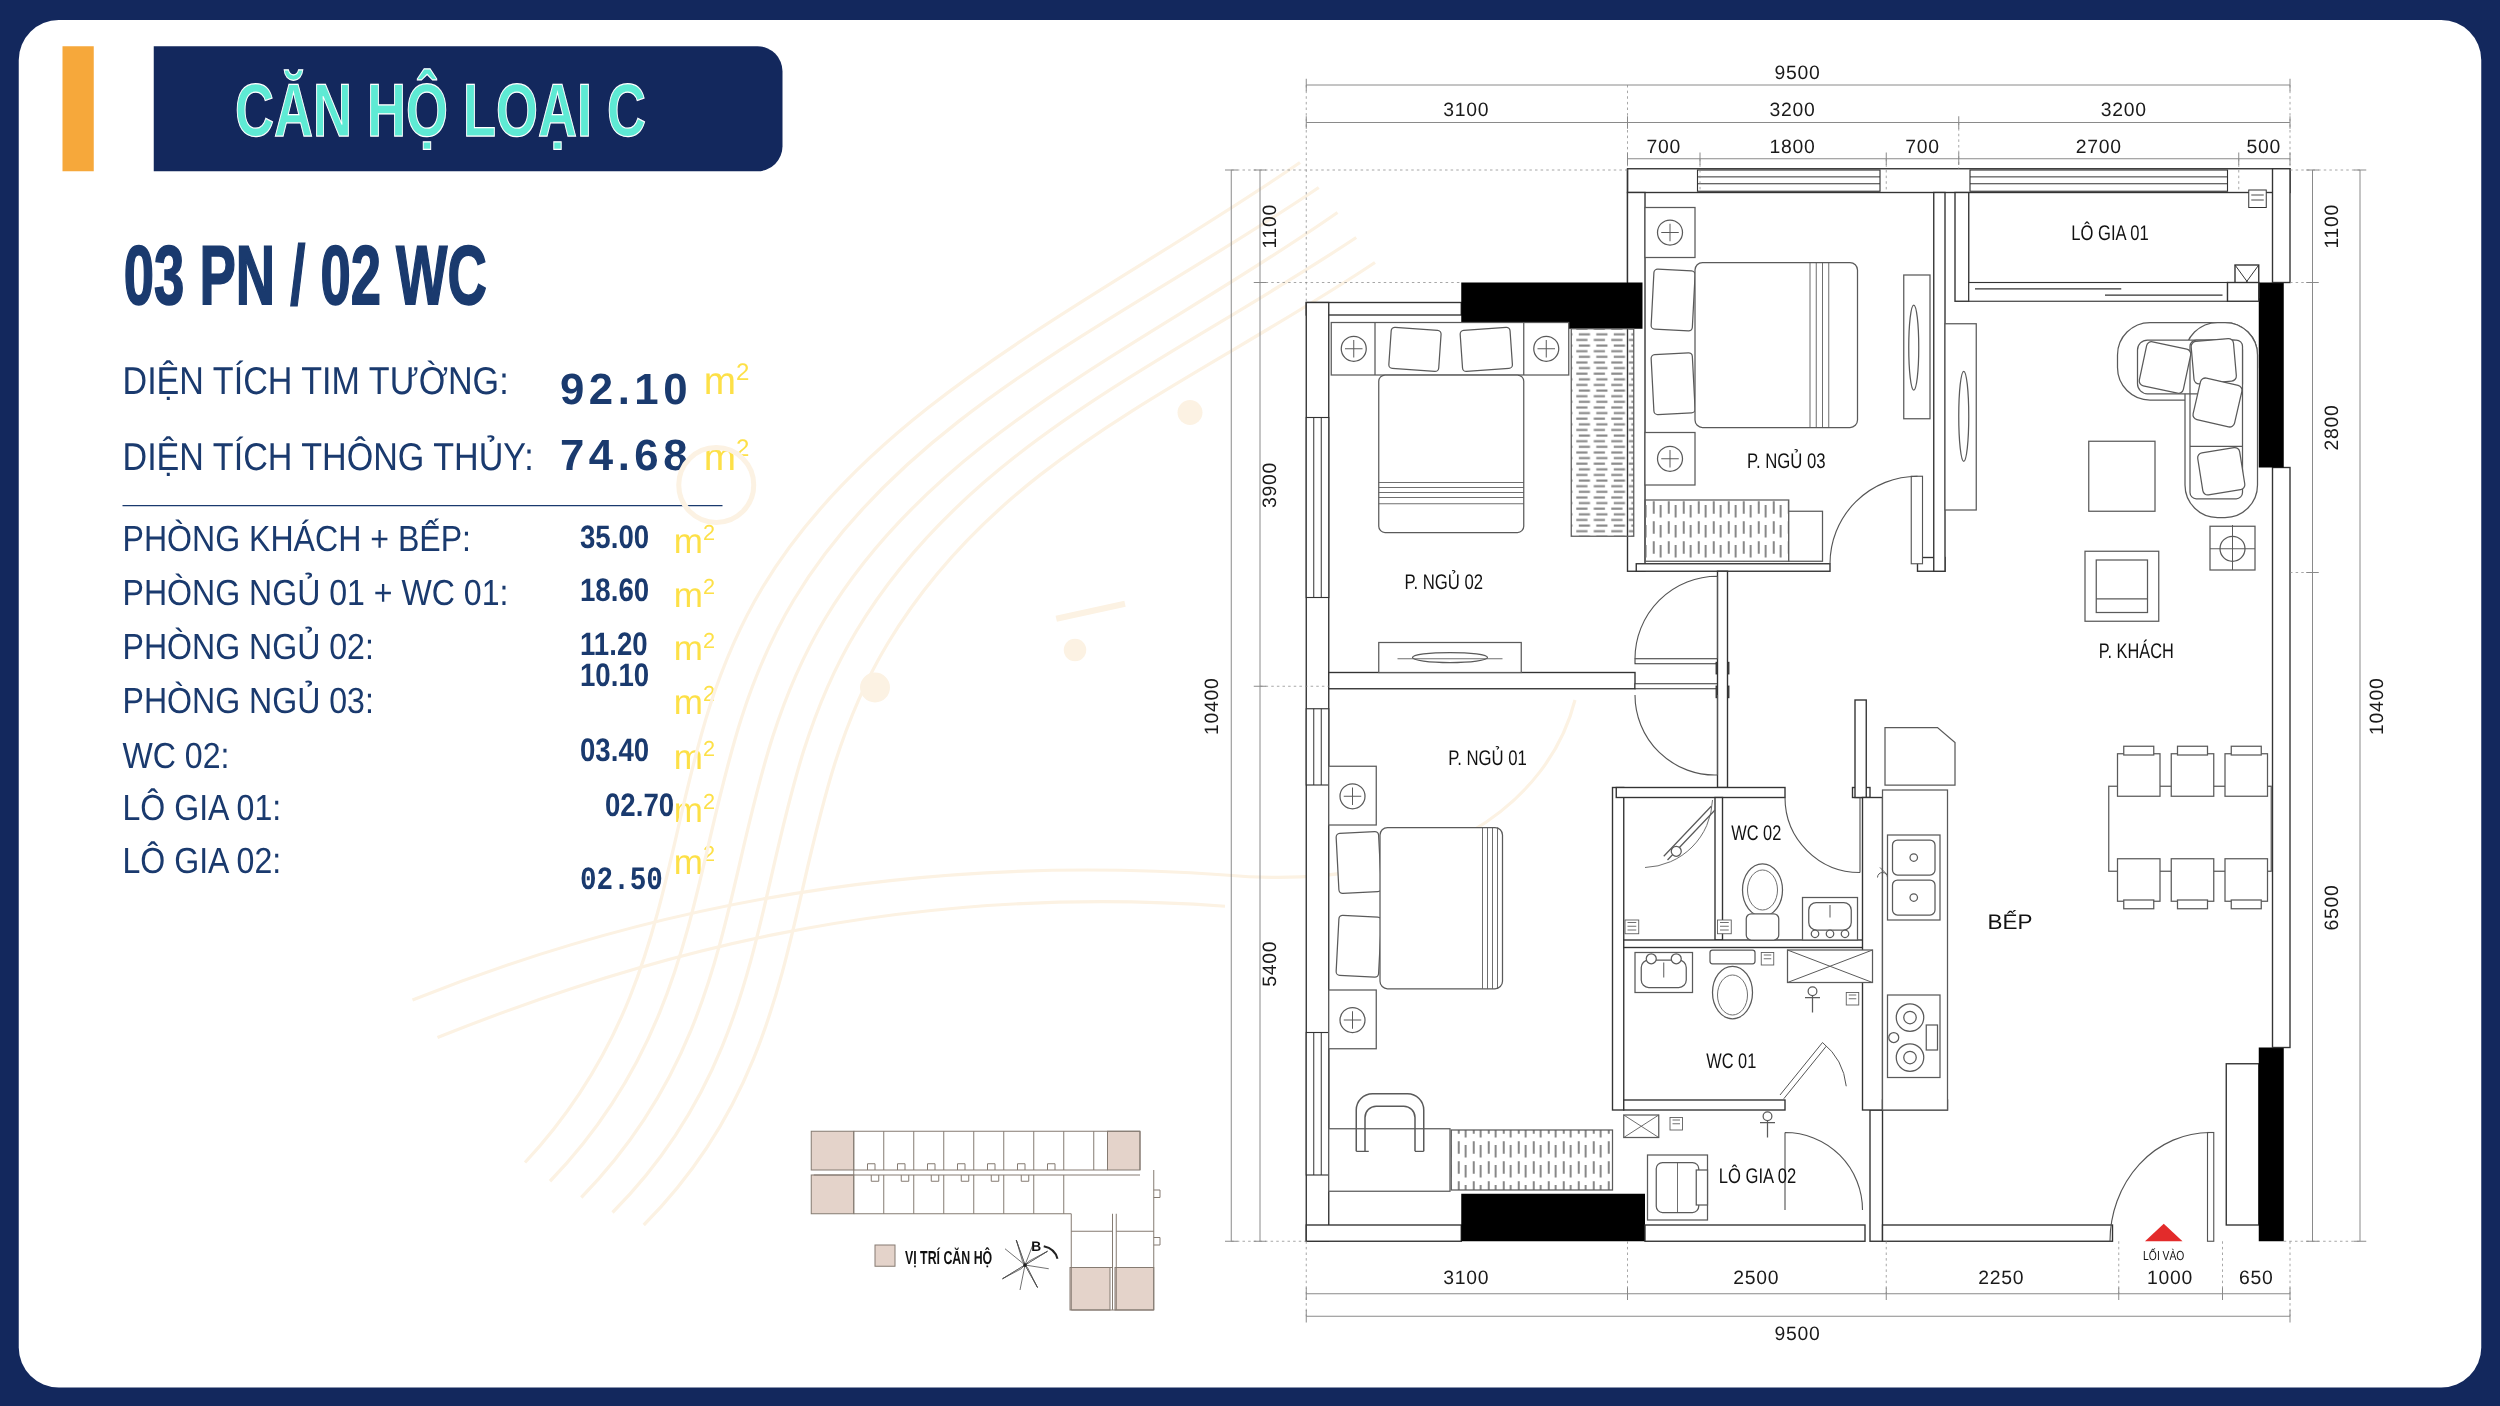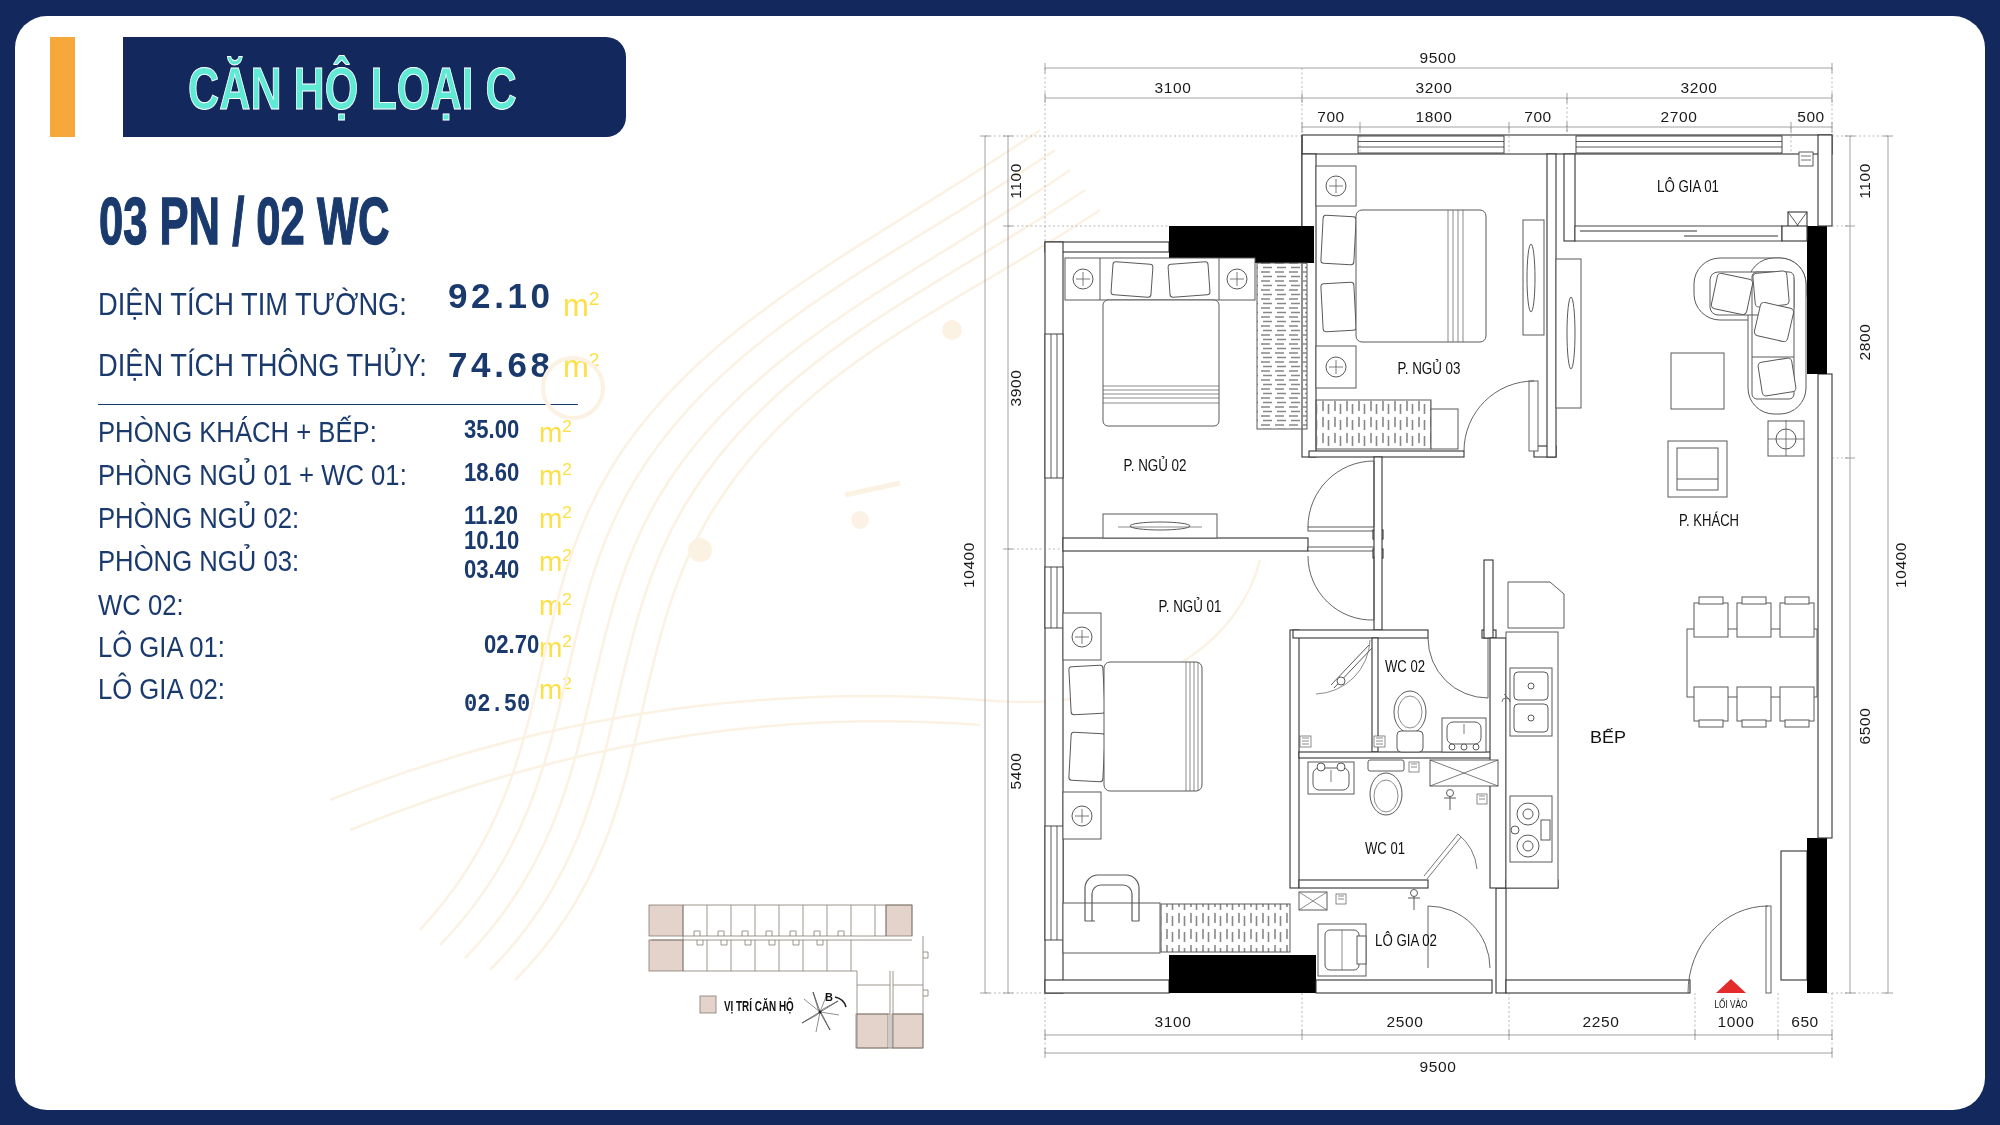--- a/index.html
+++ b/index.html
@@ -40,21 +40,21 @@
   <div class="orange"></div>
 
   <div class="navy">
       <span>CĂN HỘ LOẠI C</span>
     </div>
 </div>
 
 <div id="bignum">03 PN / 02 WC</div>
 
 <div class="lab b" style="top:289px;">DIỆN TÍCH TIM TƯỜNG:</div>
-<div class="val b" style="top:278px;"><span class="num">92.10</span></div>
+<div class="val b" style="top:294px;"><span class="num">92.10</span></div>
 <div class="unit b" style="top:289px;">m<sup>2</sup></div>
 
 <div class="lab b" style="top:350px;">DIỆN TÍCH THÔNG THỦY:</div>
 <div class="val b" style="top:347px;"><span class="num">74.68</span></div>
 <div class="unit b" style="top:350px;">m<sup>2</sup></div>
 
 <div id="divider"></div>
 
 <div class="lab s" style="top:418px;">PHÒNG KHÁCH + BẾP:</div>
 <div class="val s" style="top:416px;"><span class="num">35.00</span></div>
@@ -62,21 +62,21 @@
 <div class="lab s" style="top:461px;">PHÒNG NGỦ 01 + WC 01:</div>
 <div class="val s" style="top:459px;"><span class="num">18.60</span></div>
 <div class="unit s" style="top:461px;">m<sup>2</sup></div>
 <div class="lab s" style="top:504px;">PHÒNG NGỦ 02:</div>
 <div class="val s" style="top:502px;"><span class="num">11.20</span></div>
 <div class="unit s" style="top:504px;">m<sup>2</sup></div>
 <div class="lab s" style="top:547px;">PHÒNG NGỦ 03:</div>
 <div class="val s" style="top:527px;"><span class="num">10.10</span></div>
 <div class="unit s" style="top:547px;">m<sup>2</sup></div>
 <div class="lab s" style="top:591px;">WC 02:</div>
-<div class="val s" style="top:556px;"><span class="num">03.40</span></div>
+<div class="val s" style="top:587px;"><span class="num">03.40</span></div>
 <div class="unit s" style="top:591px;">m<sup>2</sup></div>
 <div class="lab s" style="top:633px;">LÔ GIA 01:</div>
 <div class="val s" style="top:631px;margin-left:20px;"><span class="num">02.70</span></div>
 <div class="unit s" style="top:633px;">m<sup>2</sup></div>
 <div class="lab s" style="top:675px;">LÔ GIA 02:</div>
 <div class="val s" style="top:691px;font-family:Liberation Mono, monospace;"><span class="num">02.50</span></div>
 <div class="unit s" style="top:675px;">m<sup>2</sup></div>
 
 <svg id="plan" width="2000" height="1125" viewBox="0 0 2000 1125" style="position:absolute;left:0;top:0;">
 <defs>

